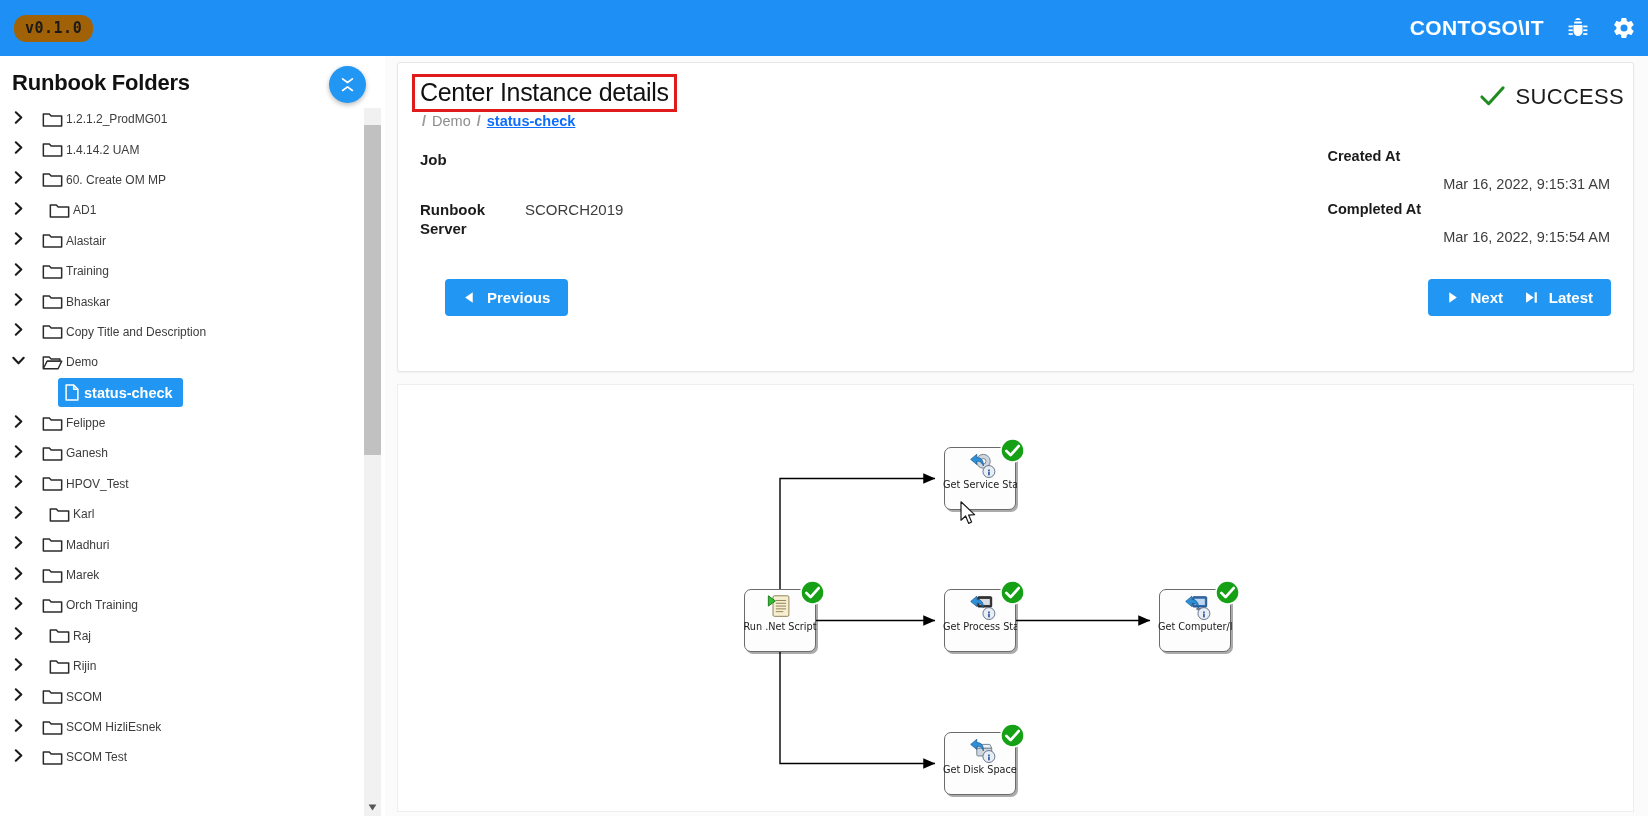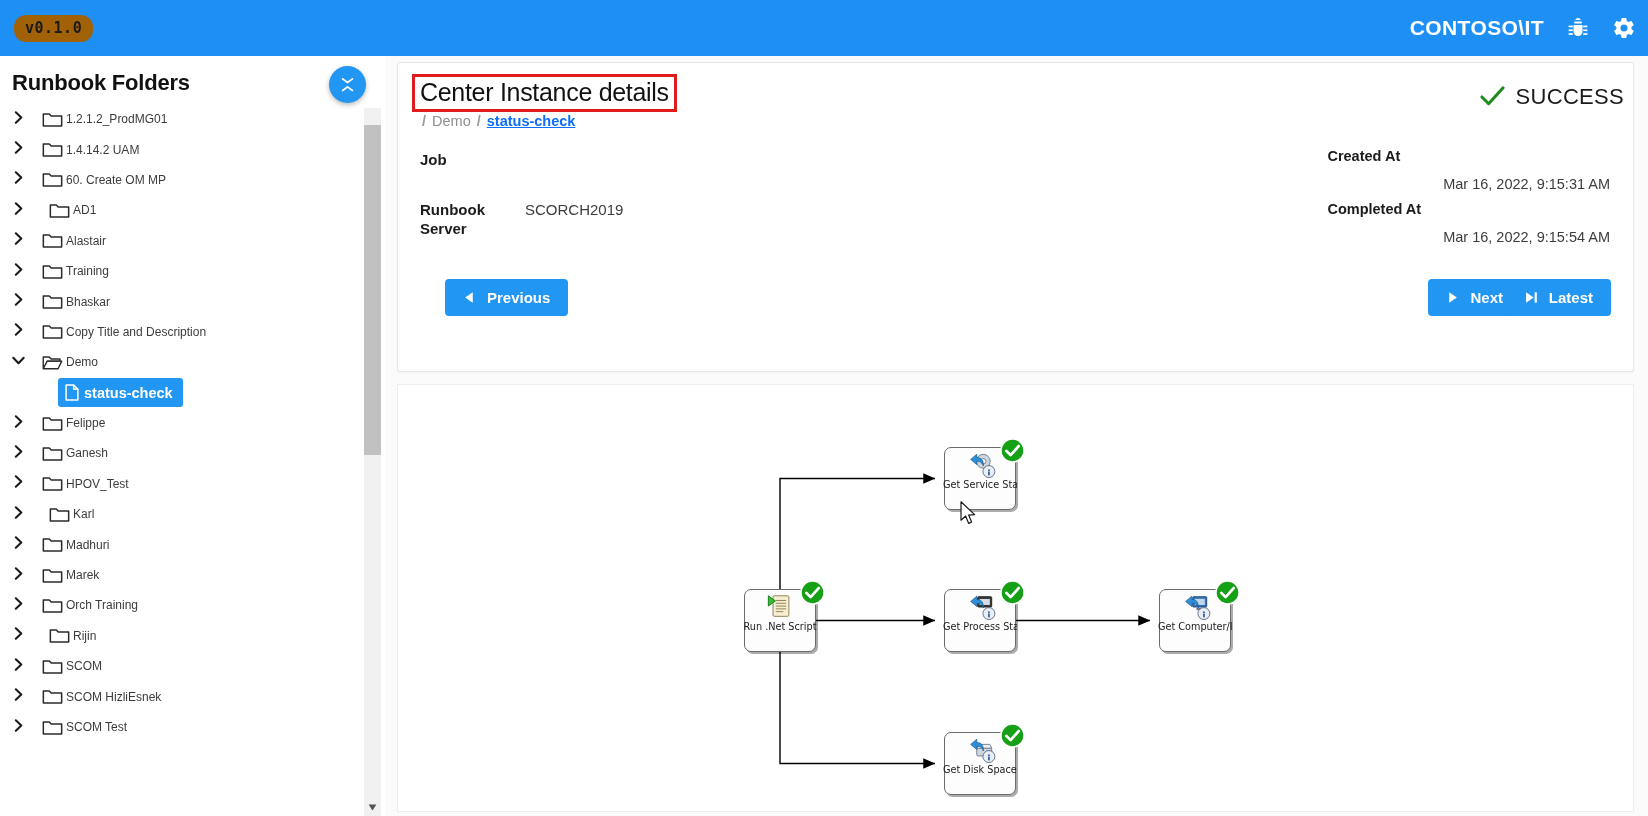--- a/index.html
+++ b/index.html
@@ -399,20 +399,29 @@
      </svg>
         <span class="tw-label">Orch Training</span>
       </div>
       <div class="tree-item indent">
         <span><svg class="tw-arrow" viewBox="0 0 17 17">
        <polyline points="5.8,3.3 11.3,8.5 5.8,13.7" fill="none" stroke="#1b1b1b" stroke-width="2.1" stroke-linecap="round" stroke-linejoin="round"></polyline>
      </svg></span>
         <svg class="tw-folder" viewBox="0 0 22 18">
        <path d="M1.3 15.8V3.1h6.3l2 2.2h11.1v10.5z" fill="none" stroke="#2b2b2b" stroke-width="1.6" stroke-linejoin="round"></path>
      </svg>
+        <span class="tw-label">Raj</span>
+      </div>
+      <div class="tree-item indent">
+        <span><svg class="tw-arrow" viewBox="0 0 17 17">
+       <polyline points="5.8,3.3 11.3,8.5 5.8,13.7" fill="none" stroke="#1b1b1b" stroke-width="2.1" stroke-linecap="round" stroke-linejoin="round"></polyline>
+     </svg></span>
+        <svg class="tw-folder" viewBox="0 0 22 18">
+       <path d="M1.3 15.8V3.1h6.3l2 2.2h11.1v10.5z" fill="none" stroke="#2b2b2b" stroke-width="1.6" stroke-linejoin="round"></path>
+     </svg>
         <span class="tw-label">Rijin</span>
       </div>
       <div class="tree-item">
         <span><svg class="tw-arrow" viewBox="0 0 17 17">
        <polyline points="5.8,3.3 11.3,8.5 5.8,13.7" fill="none" stroke="#1b1b1b" stroke-width="2.1" stroke-linecap="round" stroke-linejoin="round"></polyline>
      </svg></span>
         <svg class="tw-folder" viewBox="0 0 22 18">
        <path d="M1.3 15.8V3.1h6.3l2 2.2h11.1v10.5z" fill="none" stroke="#2b2b2b" stroke-width="1.6" stroke-linejoin="round"></path>
      </svg>
         <span class="tw-label">SCOM</span>

